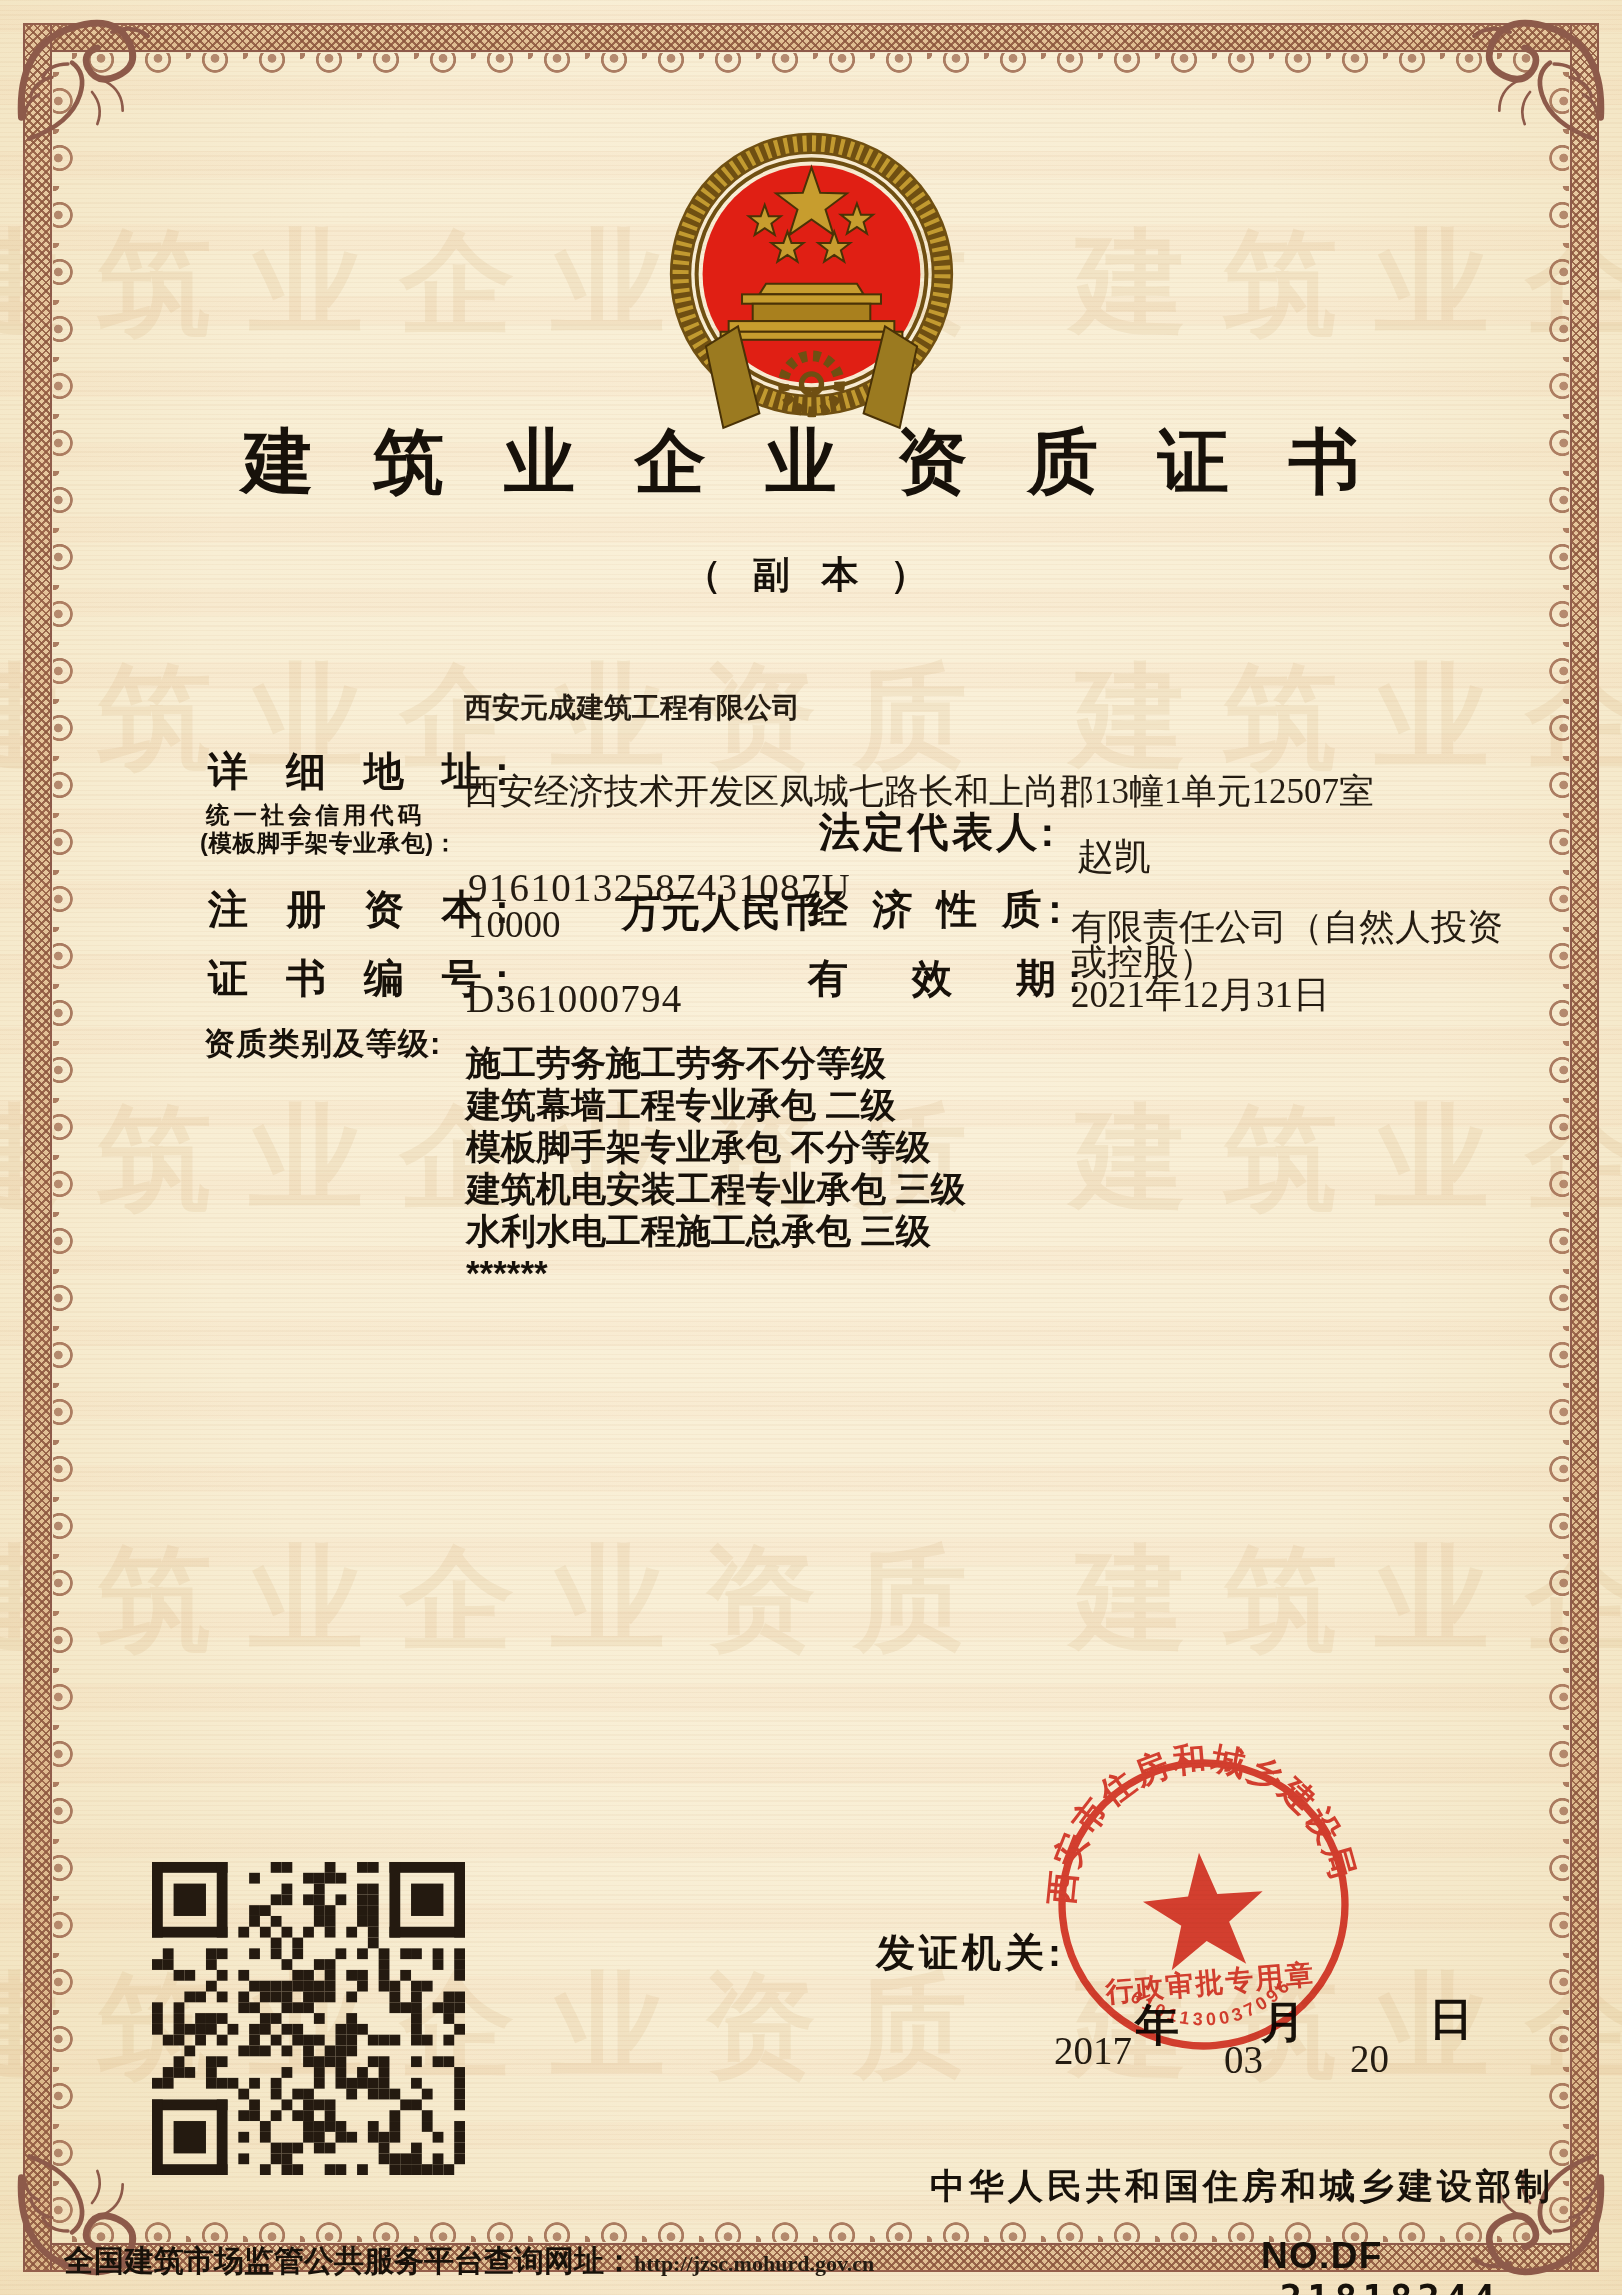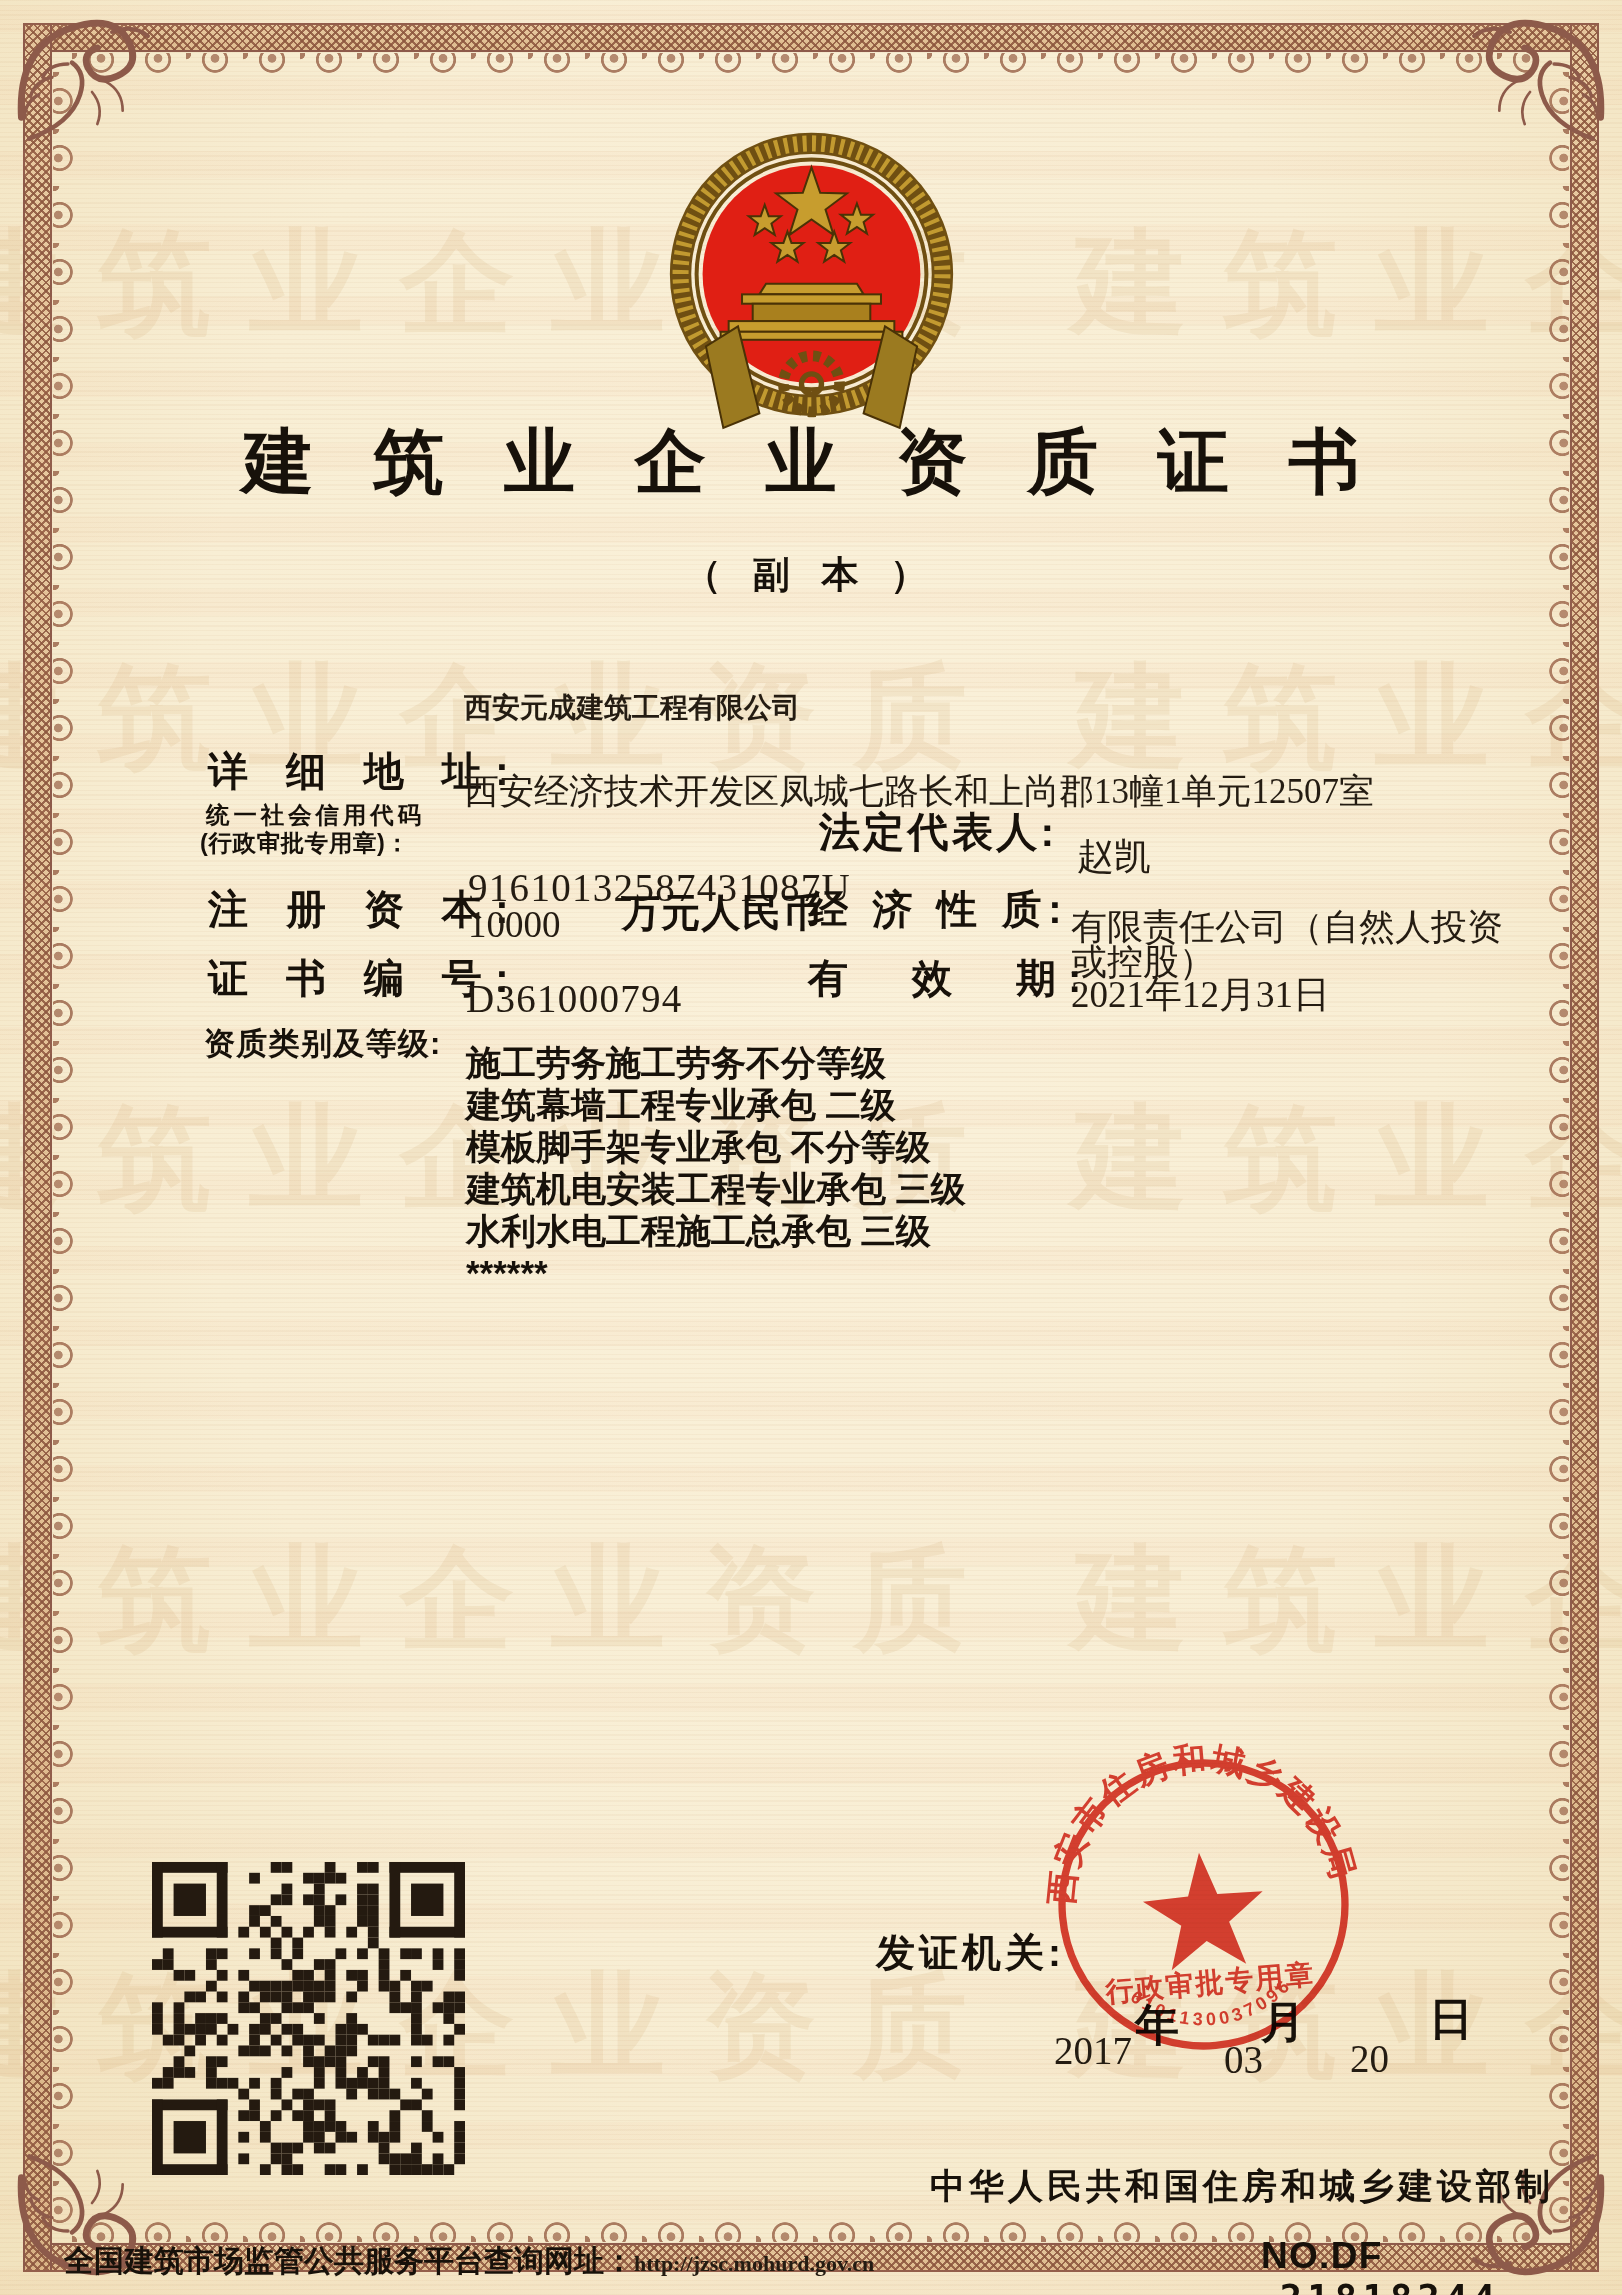--- a/index.html
+++ b/index.html
@@ -124,21 +124,21 @@
 
   <div class="abs title" style="top:415px;font-size:71px;letter-spacing:20px;">建 筑 业 企 业 资 质 证 书</div>
   <div class="abs title" style="top:550px;font-size:37px;letter-spacing:10.7px;font-weight:700;">（ 副 本 ）</div>
 
   <div class="abs value" style="left:464px;top:689px;font-size:28px;font-weight:bold;">西安元成建筑工程有限公司</div>
 
   <div class="abs label" style="left:208px;top:744px;font-size:40px;letter-spacing:13.4px;">详 细 地 址:</div>
   <div class="abs value" style="left:464px;top:768px;font-size:35px;">西安经济技术开发区凤城七路长和上尚郡13幢1单元12507室</div>
 
   <div class="abs label" style="left:206px;top:799px;font-size:23.4px;letter-spacing:4px;">统一社会信用代码</div>
-  <div class="abs label" style="left:200px;top:827px;font-size:23.4px;letter-spacing:0.7px;">(行政审批专用章)：</div>
+  <div class="abs label" style="left:200px;top:827px;font-size:23.4px;letter-spacing:0.7px;">(模板脚手架专业承包)：</div>
   <div class="abs value" style="left:468px;top:820px;font-size:39px;letter-spacing:1.3px;margin-top:45px;">91610132587431087U</div>
 
   <div class="abs label" style="left:819px;top:805px;font-size:41px;letter-spacing:3.3px;">法定代表人:</div>
   <div class="abs value" style="left:1077px;top:832px;font-size:37px;">赵凯</div>
 
   <div class="abs label" style="left:208px;top:882px;font-size:40px;letter-spacing:13.4px;">注 册 资 本:</div>
   <div class="abs value" style="left:468px;top:903px;font-size:37px;">10000</div>
   <div class="abs label" style="left:621px;top:886px;font-size:39px;letter-spacing:1.3px;">万元人民币</div>
 
   <div class="abs label" style="left:808px;top:882px;font-size:40px;letter-spacing:6.7px;">经 济 性 质:</div>

